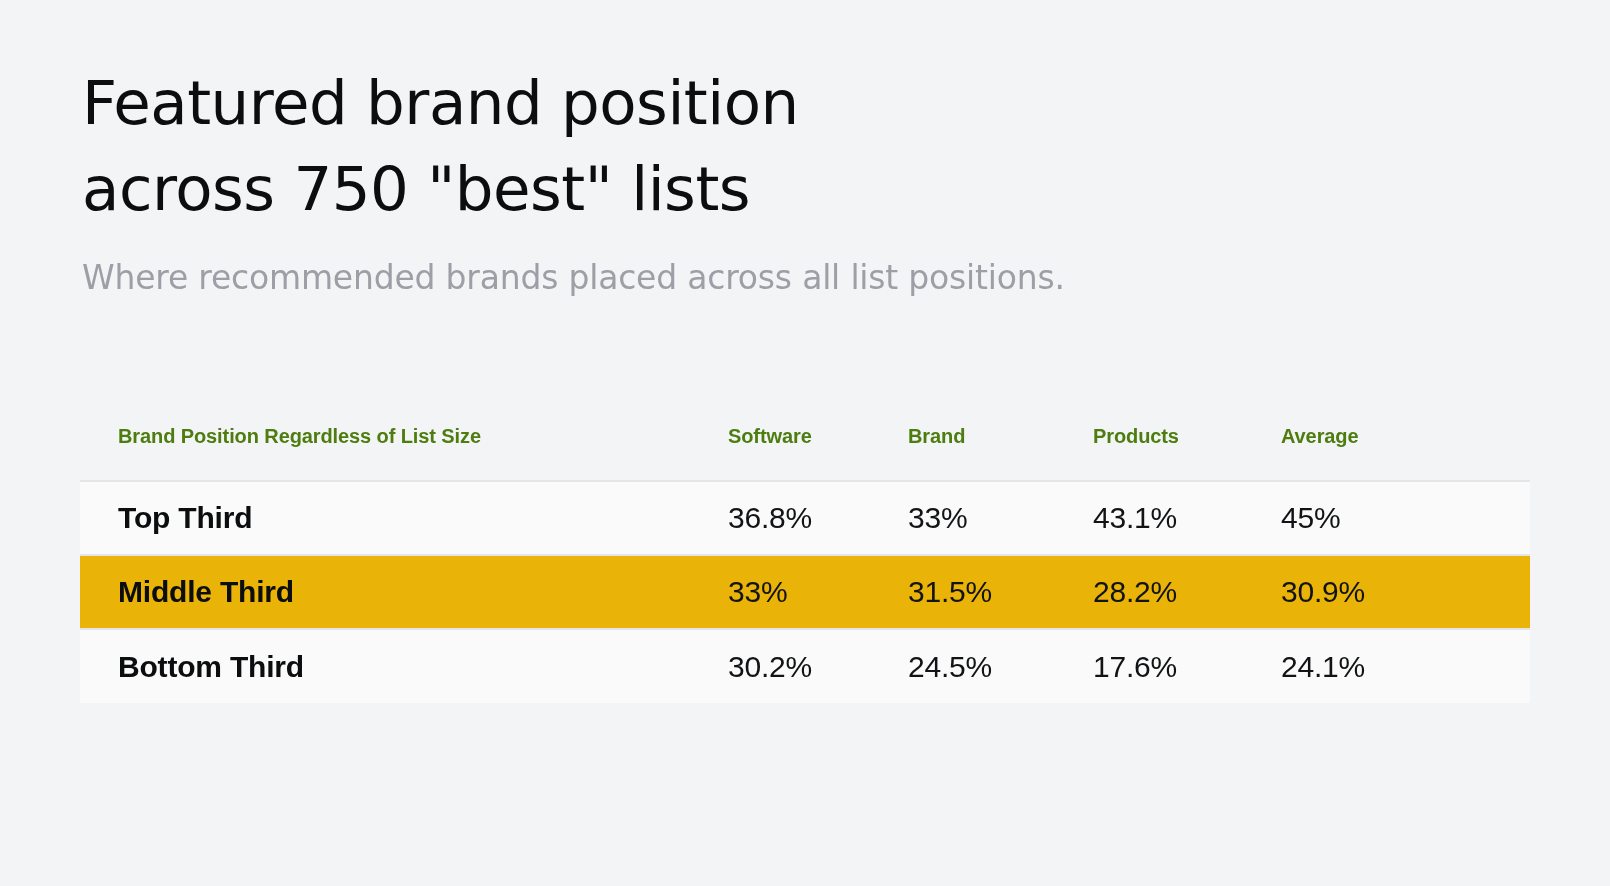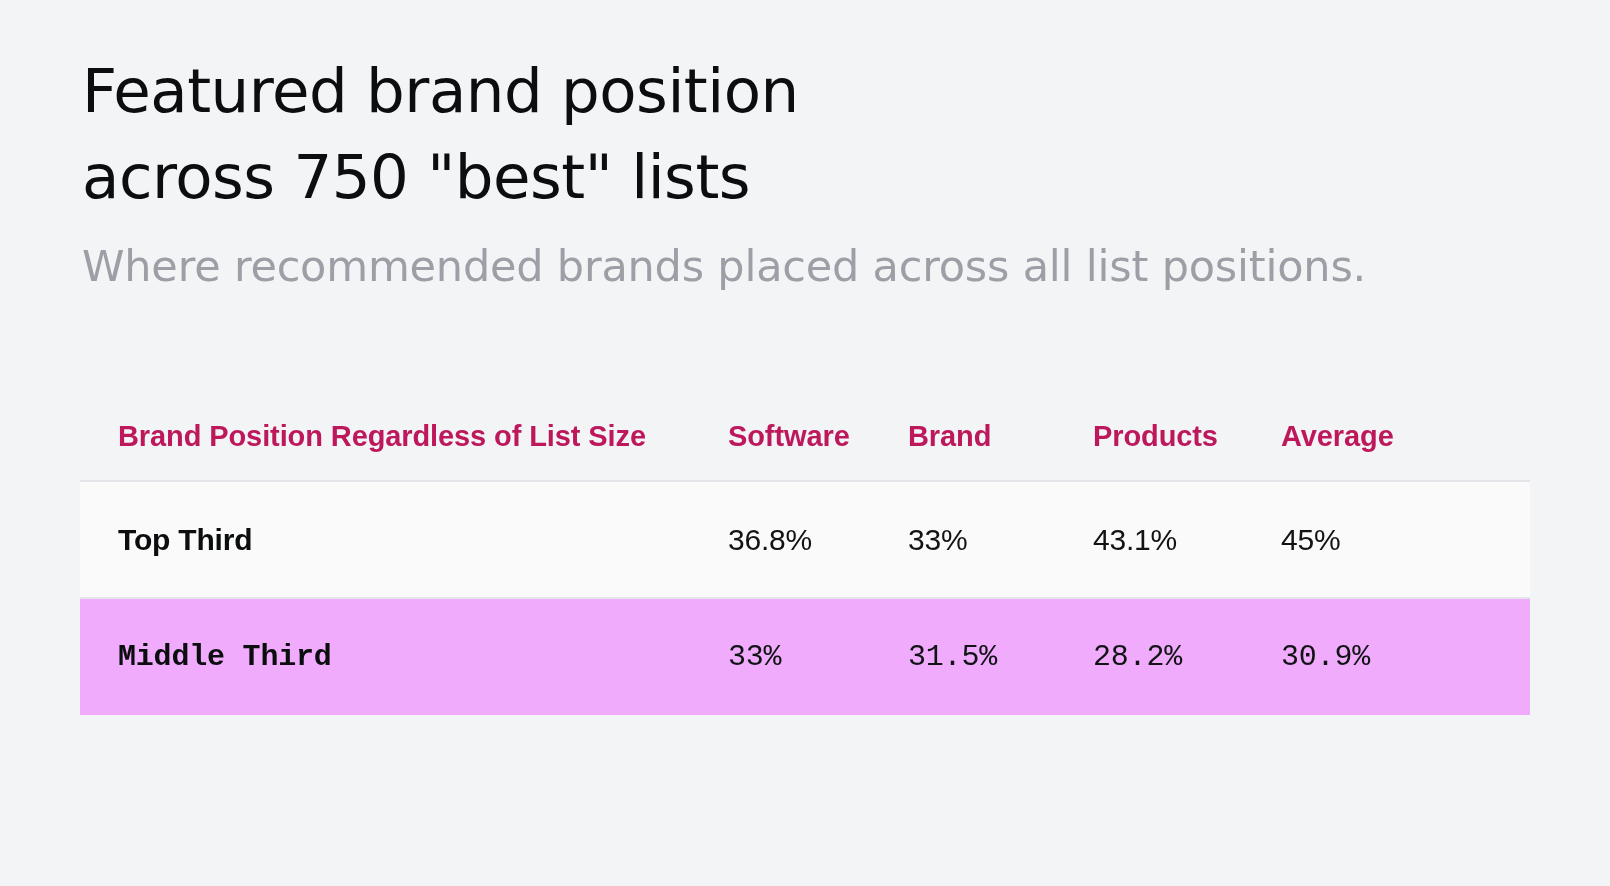--- a/index.html
+++ b/index.html
@@ -19,40 +19,40 @@
     position: relative;
     width: 1610px;
     height: 886px;
     box-sizing: border-box;
   }
 
   
   .header {
     position: absolute;
     left: 82px;
-    top: 48px;
+    top: 60px;
     width: 1460px;
   }
 
   .title {
     margin: 0;
     font-family: "DejaVu Sans", sans-serif;
     font-size: 61px;
     font-weight: 400;
     line-height: 86px;
     letter-spacing: -0.5px;
     color: #0b0d0e;
     white-space: pre-line;
   }
 
   .subtitle {
     margin: 0;
     padding-top: 24px;
     font-family: "DejaVu Sans", sans-serif;
-    font-size: 43px;
+    font-size: 33px;
     font-weight: 400;
     line-height: 44px;
     letter-spacing: -0.2px;
     color: #9ca0a6;
   }
 
   
   .table-wrap {
     position: absolute;
     left: 80px;
@@ -75,34 +75,34 @@
 
   
   col.c-label   { width: 648px; }
   col.c-metric1 { width: 180px; }
   col.c-metric2 { width: 185px; }
   col.c-metric3 { width: 188px; }
   col.c-metric4 { width: 249px; }
 
   thead th {
     height: 88px;
-    font-size: 29px;
+    font-size: 20px;
     font-weight: 700;
-    color: #be185d;
+    color: #4d7c0f;
     letter-spacing: -0.1px;
     background: #f3f4f6;
     border-bottom: 2px solid #e3e5e8;
   }
   thead th:first-child { padding-left: 38px; }
 
   tbody tr {
-    height: 117px;
+    height: 74px;
   }
   tbody tr.row-odd  { background: #fafafa; }
-  tbody tr.row-even { background: #f0abfc; font-family: Liberation Mono, monospace; }
+  tbody tr.row-even { background: #eab308; }
 
   tbody tr + tr td { border-top: 2px solid #e3e5e8; }
 
   tbody td {
     font-size: 30px;
     font-weight: 400;
     color: #111315;
     letter-spacing: -0.2px;
   }
   tbody td.row-label {
@@ -148,17 +148,24 @@
           <td>43.1%</td>
           <td>45%</td>
         </tr>
         <tr class="row-even">
           <td class="row-label">Middle Third</td>
           <td>33%</td>
           <td>31.5%</td>
           <td>28.2%</td>
           <td>30.9%</td>
         </tr>
+        <tr class="row-odd">
+          <td class="row-label">Bottom Third</td>
+          <td>30.2%</td>
+          <td>24.5%</td>
+          <td>17.6%</td>
+          <td>24.1%</td>
+        </tr>
       </tbody>
     </table>
   </div>
 
 </div>
 
 </body></html>

